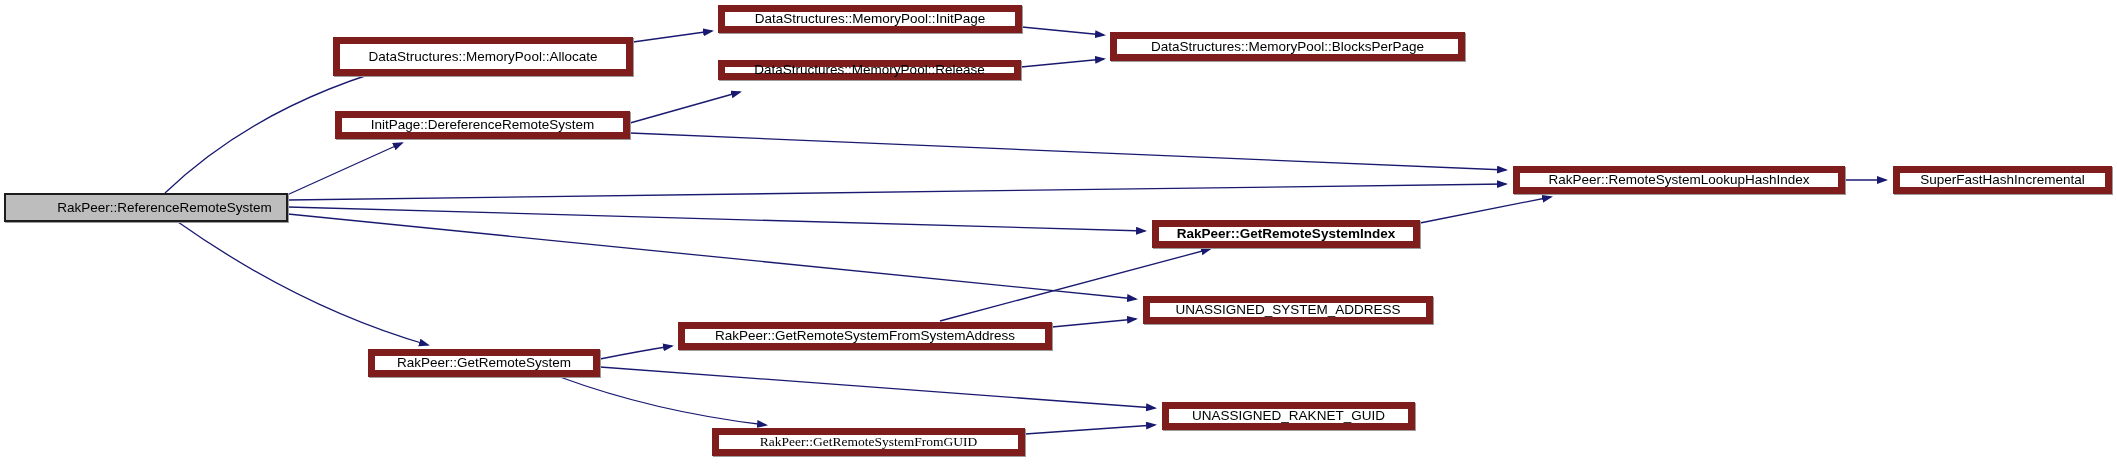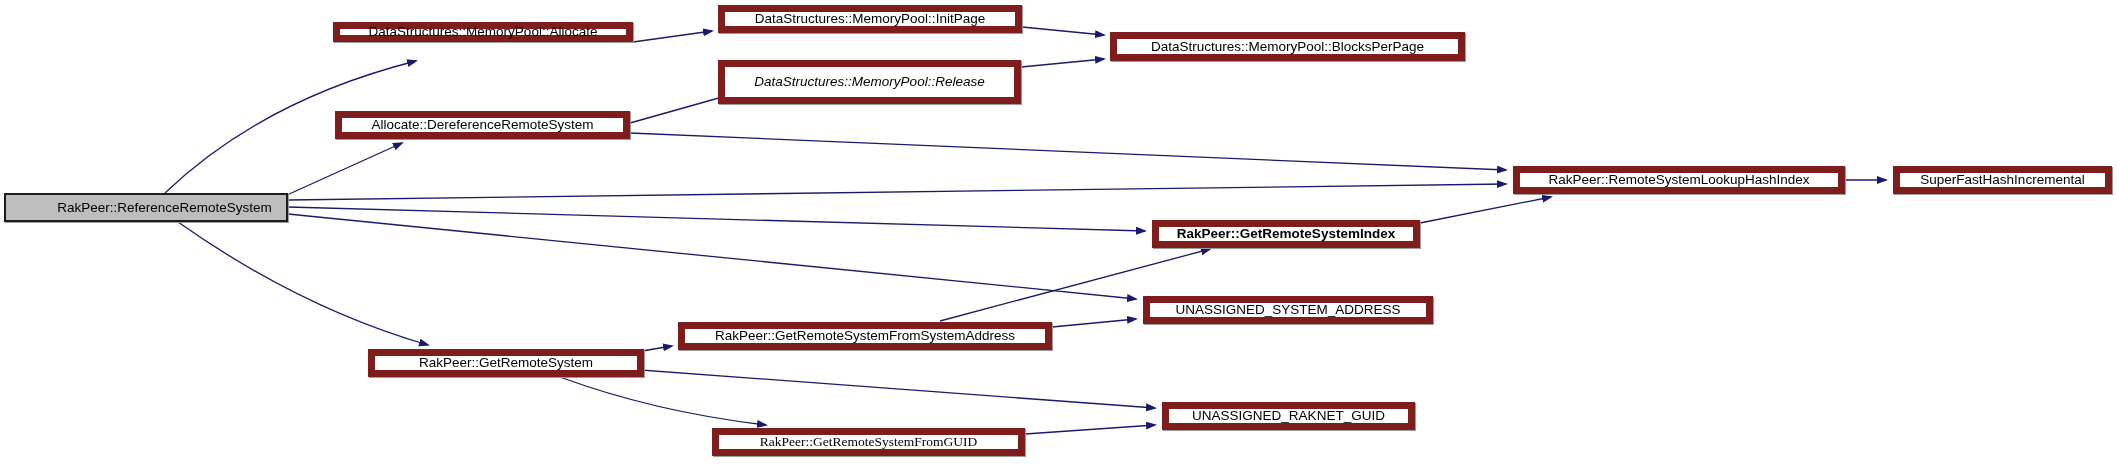--- a/index.html
+++ b/index.html
@@ -67,27 +67,27 @@
       <path d="M1420,223 L1551,197" fill="none" stroke="#191970" stroke-width="1.3" marker-end="url(#arrow)"></path>
       <path d="M600,359 Q640,351 672,346" fill="none" stroke="#191970" stroke-width="1.3" marker-end="url(#arrow)"></path>
       <path d="M600,367 L1155,408" fill="none" stroke="#191970" stroke-width="1.3" marker-end="url(#arrow)"></path>
       <path d="M560,377 Q655,412 766,425" fill="none" stroke="#191970" stroke-width="1.3" marker-end="url(#arrow)"></path>
       <path d="M940,321 L1210,249" fill="none" stroke="#191970" stroke-width="1.3" marker-end="url(#arrow)"></path>
       <path d="M1052,327 L1136,319" fill="none" stroke="#191970" stroke-width="1.3" marker-end="url(#arrow)"></path>
       <path d="M1025,434 L1155,425" fill="none" stroke="#191970" stroke-width="1.3" marker-end="url(#arrow)"></path>
     </svg>
   <div id="node-layer">
       <div class="node highlight" style="left: 4px; top: 193px; width: 284px; height: 29px;">RakPeer::ReferenceRemoteSystem</div>
-      <div class="node" style="left: 333px; top: 22px; width: 300px; height: 20px;">DataStructures::MemoryPool::Allocate</div>
+      <div class="node" style="left: 333px; top: 37px; width: 300px; height: 39px;">DataStructures::MemoryPool::Allocate</div>
       <div class="node" style="left: 718px; top: 5px; width: 304px; height: 28px;">DataStructures::MemoryPool::InitPage</div>
       <div class="node" style="left: 1110px; top: 32px; width: 355px; height: 29px;">DataStructures::MemoryPool::BlocksPerPage</div>
-      <div class="node" style="left: 718px; top: 60px; width: 303px; height: 44px; font-style: italic;">DataStructures::MemoryPool::Release</div>
-      <div class="node" style="left: 335px; top: 111px; width: 295px; height: 28px;">Allocate::DereferenceRemoteSystem</div>
+      <div class="node" style="left: 718px; top: 60px; width: 303px; height: 20px;">DataStructures::MemoryPool::Release</div>
+      <div class="node" style="left: 335px; top: 111px; width: 295px; height: 28px;">InitPage::DereferenceRemoteSystem</div>
       <div class="node" style="left: 1513px; top: 166px; width: 332px; height: 28px;">RakPeer::RemoteSystemLookupHashIndex</div>
       <div class="node" style="left: 1893px; top: 166px; width: 219px; height: 28px;">SuperFastHashIncremental</div>
       <div class="node" style="left: 1152px; top: 220px; width: 268px; height: 28px; font-weight: bold;">RakPeer::GetRemoteSystemIndex</div>
       <div class="node" style="left: 1143px; top: 296px; width: 290px; height: 28px;">UNASSIGNED_SYSTEM_ADDRESS</div>
       <div class="node" style="left: 678px; top: 322px; width: 374px; height: 28px;">RakPeer::GetRemoteSystemFromSystemAddress</div>
-      <div class="node" style="left: 368px; top: 349px; width: 276px; height: 28px;">RakPeer::GetRemoteSystem</div>
+      <div class="node" style="left: 368px; top: 349px; width: 232px; height: 28px;">RakPeer::GetRemoteSystem</div>
       <div class="node" style="left: 1162px; top: 402px; width: 253px; height: 28px;">UNASSIGNED_RAKNET_GUID</div>
       <div class="node" style="left: 712px; top: 428px; width: 313px; height: 28px; font-family: Liberation Serif, serif;">RakPeer::GetRemoteSystemFromGUID</div>
     </div>
 </div>
 
 </body></html>

